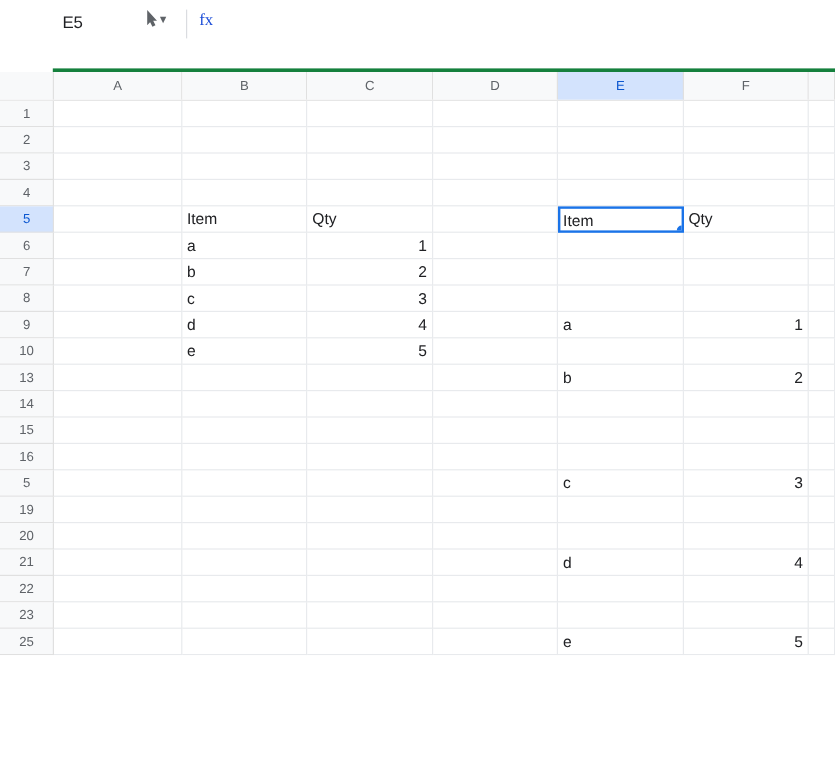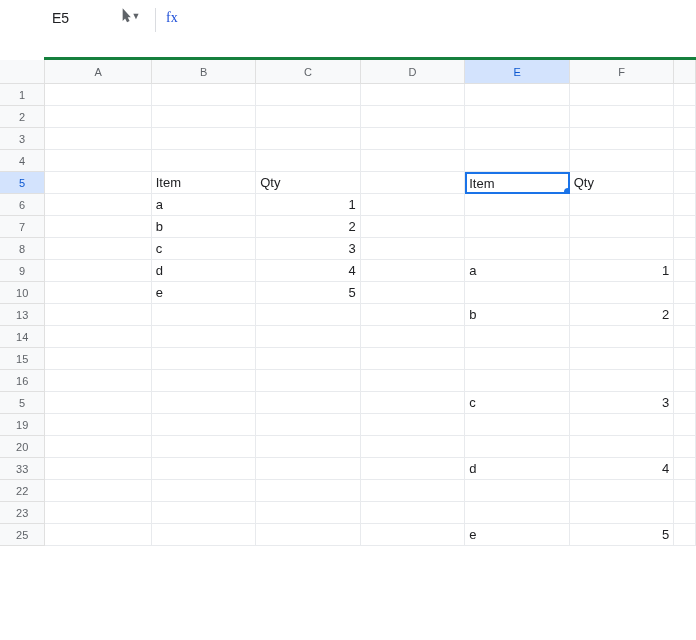--- a/index.html
+++ b/index.html
@@ -223,21 +223,21 @@
         <div class="row-header">20</div>
         <div class="cell col-A"></div>
         <div class="cell col-B"></div>
         <div class="cell col-C"></div>
         <div class="cell col-D"></div>
         <div class="cell col-E"></div>
         <div class="cell col-F"></div>
         <div class="cell col-G"></div>
       </div>
       <div class="row">
-        <div class="row-header">33</div>
+        <div class="row-header">21</div>
         <div class="cell col-A"></div>
         <div class="cell col-B"></div>
         <div class="cell col-C"></div>
         <div class="cell col-D"></div>
         <div class="cell col-E">d</div>
         <div class="cell col-F num">4</div>
         <div class="cell col-G"></div>
       </div>
       <div class="row">
         <div class="row-header">22</div>

